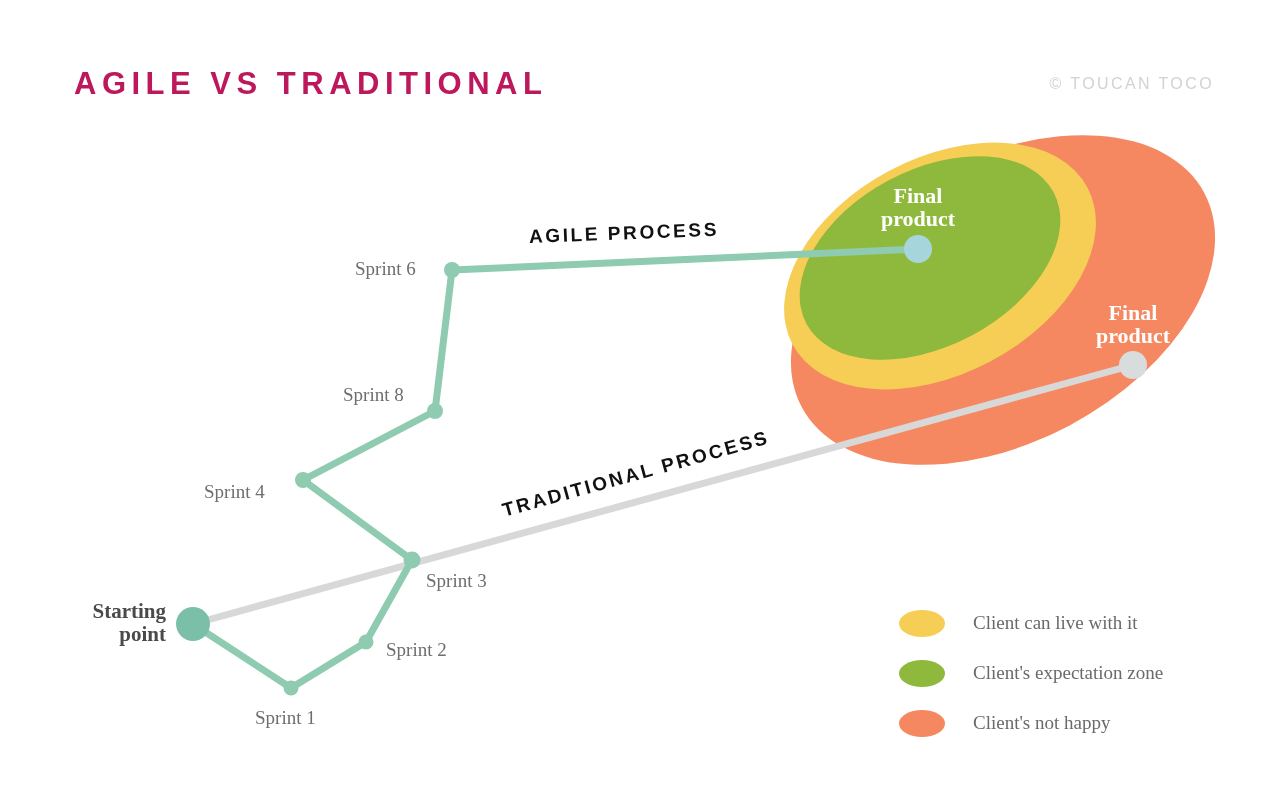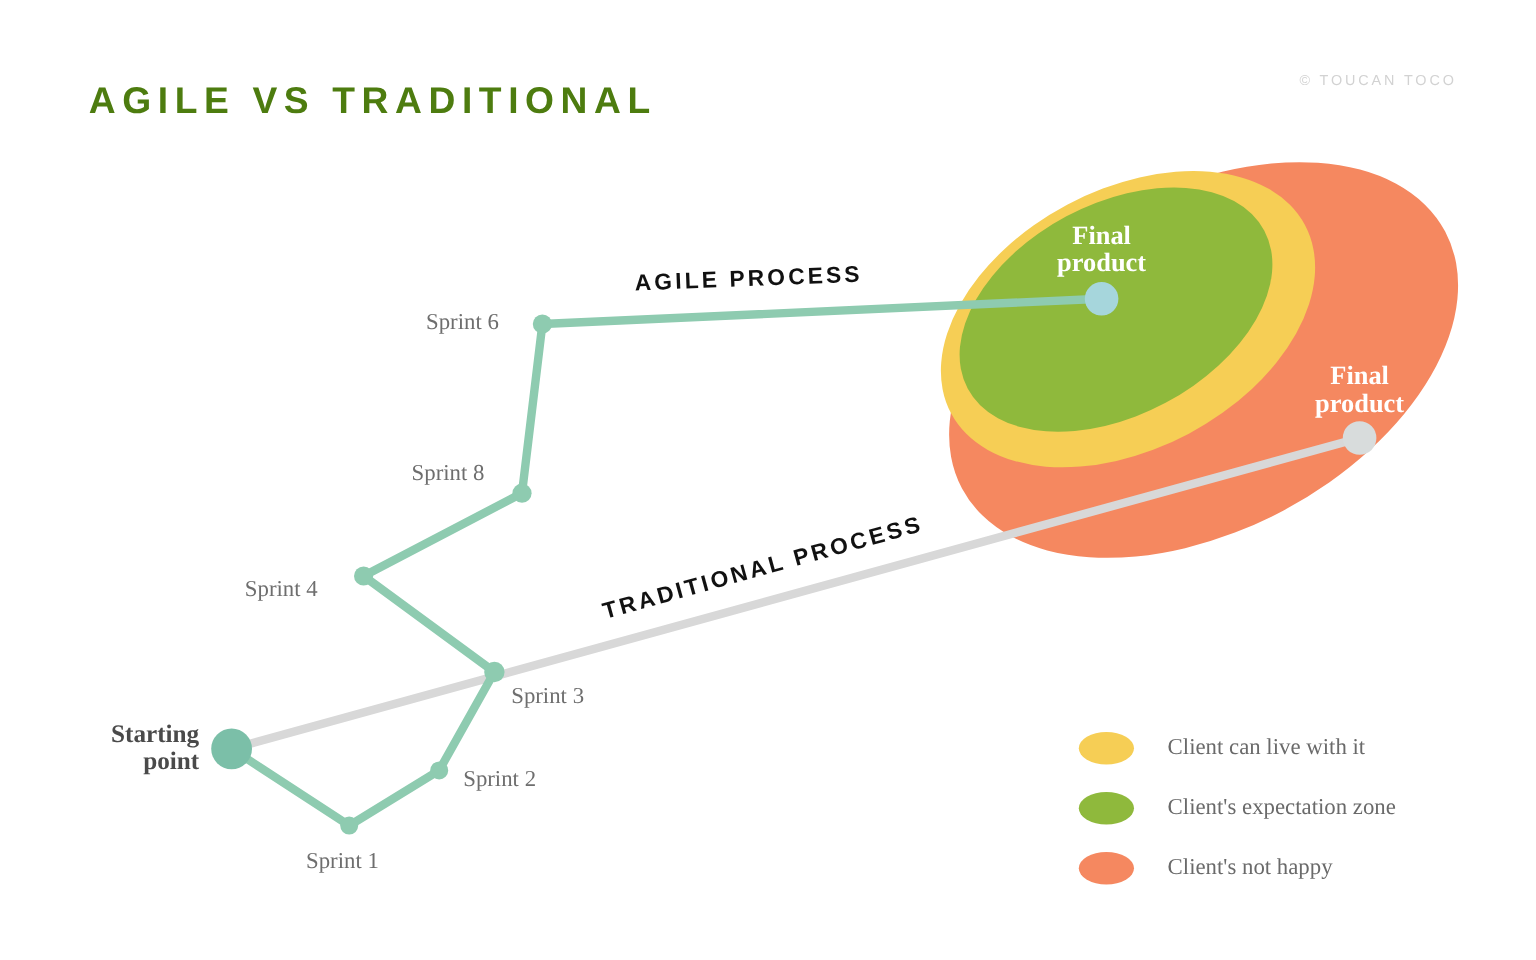--- a/index.html
+++ b/index.html
@@ -22,29 +22,29 @@
     height: 800px;
   }
   .page-title {
     position: absolute;
     left: 74px;
     top: 66px;
     font-family: "Liberation Sans", sans-serif;
     font-weight: bold;
     font-size: 31px;
     letter-spacing: 5.5px;
-    color: #4d7c0f;
+    color: #be185d;
     white-space: nowrap;
   }
   .brand {
     position: absolute;
     right: 66px;
-    top: 60px;
+    top: 75px;
     font-family: "Liberation Sans", sans-serif;
-    font-size: 12px;
+    font-size: 16px;
     letter-spacing: 2.4px;
     color: #d2d2d2;
     white-space: nowrap;
   }
   svg.diagram {
     position: absolute;
     left: 0; top: 0;
     width: 1280px;
     height: 800px;
     overflow: visible;

